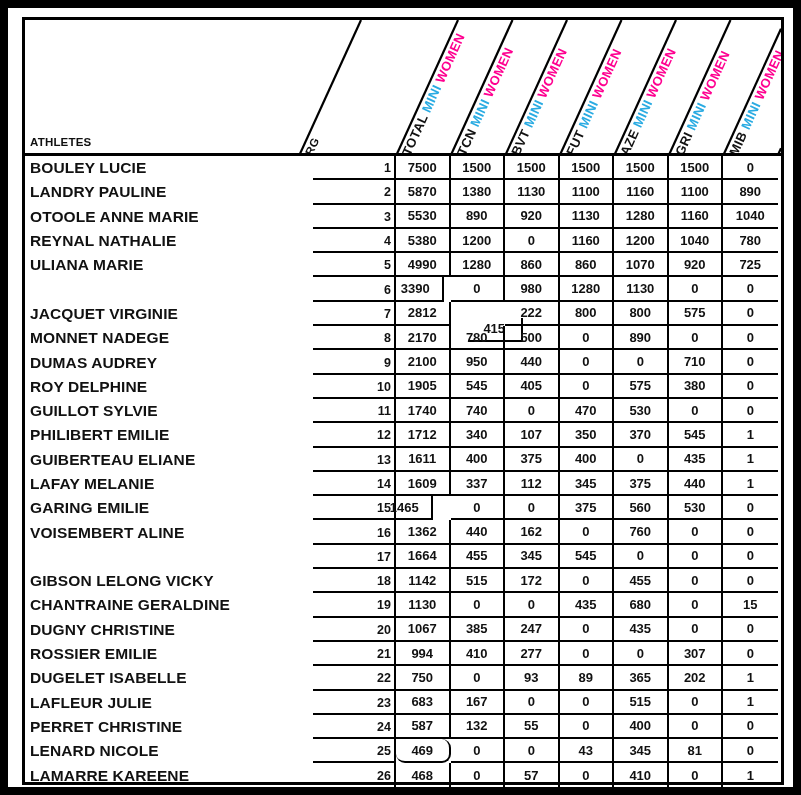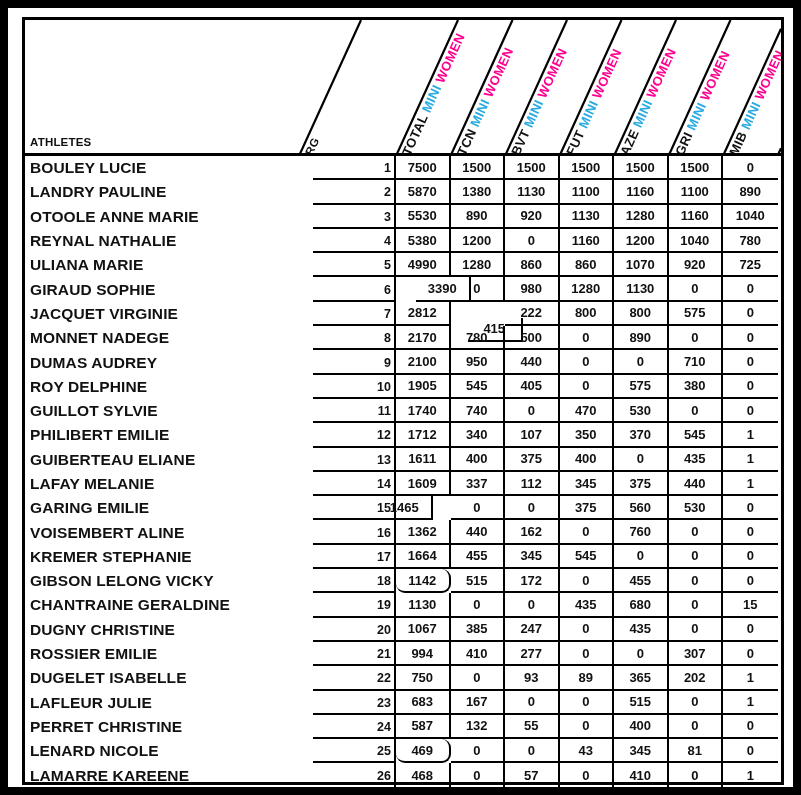--- a/index.html
+++ b/index.html
@@ -205,24 +205,23 @@
             <div class="rg-rule"></div>
             <div class="val-cell" style="left: 371px;">4990</div>
             <div class="val-cell" style="left: 425.5px;">1280</div>
             <div class="val-cell" style="left: 480px;">860</div>
             <div class="val-cell" style="left: 534.5px;">860</div>
             <div class="val-cell" style="left: 589px;">1070</div>
             <div class="val-cell" style="left: 643.5px;">920</div>
             <div class="val-cell last" style="left: 698px;">725</div>
           </div>
           <div class="row">
-            <div class="name-cell">GIRAUD SOPHIE</div>
             <div class="rg-cell">6</div>
             <div class="rg-rule"></div>
-            <div class="val-cell" style="left: 391px;">3390</div>
+            <div class="val-cell" style="left: 364px;">3390</div>
             <div class="val-cell" style="left: 425.5px;">0</div>
             <div class="val-cell" style="left: 480px;">980</div>
             <div class="val-cell" style="left: 534.5px;">1280</div>
             <div class="val-cell" style="left: 589px;">1130</div>
             <div class="val-cell" style="left: 643.5px;">0</div>
             <div class="val-cell last" style="left: 698px;">0</div>
           </div>
           <div class="row">
             <div class="name-cell">JACQUET VIRGINIE</div>
             <div class="rg-cell">7</div>
@@ -337,36 +336,35 @@
             <div class="rg-rule"></div>
             <div class="val-cell" style="left: 371px;">1362</div>
             <div class="val-cell" style="left: 425.5px;">440</div>
             <div class="val-cell" style="left: 480px;">162</div>
             <div class="val-cell" style="left: 534.5px;">0</div>
             <div class="val-cell" style="left: 589px;">760</div>
             <div class="val-cell" style="left: 643.5px;">0</div>
             <div class="val-cell last" style="left: 698px;">0</div>
           </div>
           <div class="row">
-            <div class="name-cell">KREMER STEPHANIE</div>
             <div class="rg-cell">17</div>
             <div class="rg-rule"></div>
             <div class="val-cell" style="left: 371px;">1664</div>
             <div class="val-cell" style="left: 425.5px;">455</div>
             <div class="val-cell" style="left: 480px;">345</div>
             <div class="val-cell" style="left: 534.5px;">545</div>
             <div class="val-cell" style="left: 589px;">0</div>
             <div class="val-cell" style="left: 643.5px;">0</div>
             <div class="val-cell last" style="left: 698px;">0</div>
           </div>
           <div class="row">
             <div class="name-cell">GIBSON LELONG VICKY</div>
             <div class="rg-cell">18</div>
             <div class="rg-rule"></div>
-            <div class="val-cell" style="left: 371px; border-radius: 9px;">1142</div>
+            <div class="val-cell" style="left: 371px;">1142</div>
             <div class="val-cell" style="left: 425.5px;">515</div>
             <div class="val-cell" style="left: 480px;">172</div>
             <div class="val-cell" style="left: 534.5px;">0</div>
             <div class="val-cell" style="left: 589px;">455</div>
             <div class="val-cell" style="left: 643.5px;">0</div>
             <div class="val-cell last" style="left: 698px;">0</div>
           </div>
           <div class="row">
             <div class="name-cell">CHANTRAINE GERALDINE</div>
             <div class="rg-cell">19</div>

